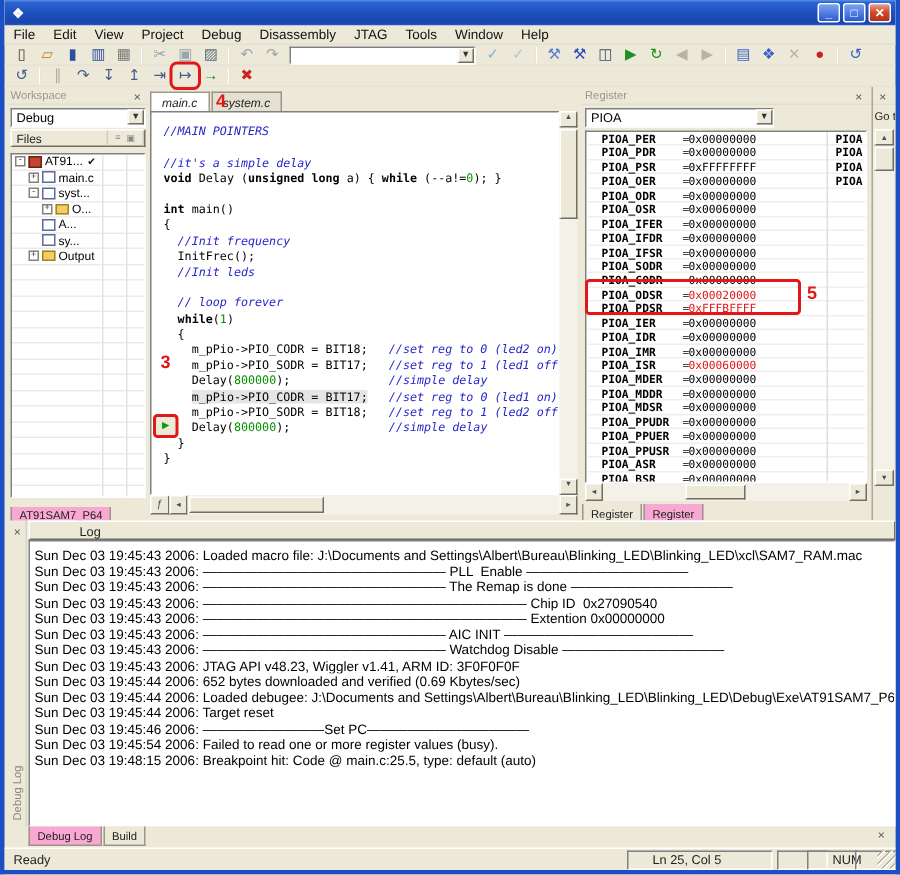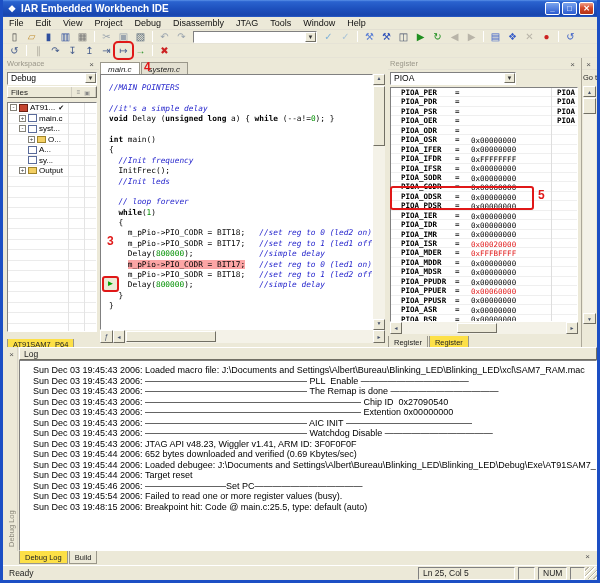--- a/index.html
+++ b/index.html
@@ -48,63 +48,62 @@
   .expander{width:7px;height:7px;border:1px solid #848278;background:#fff;font-size:6px;line-height:5px;
     text-align:center;color:#333;margin-right:2px;flex:none;}
   .ic{width:9px;height:8px;margin-right:2px;flex:none;}
   .ic-project{background:#c5452f;border:1px solid #6d1f12;}
   .ic-file{background:#fff;border:1px solid #5a6b9a;}
   .ic-folder{background:#f3cf63;border:1px solid #a08429;height:7px;}
   .tcheck{margin-left:3px;font-size:7px;color:#111;}
   .gridline-v{width:1px;background:#e4e4e4;}
   .btab{font-size:7.5px;height:13px;display:inline-flex;align-items:center;padding:0 5px;
     background:#ece9d8;border:1px solid #9a978a;border-top:none;margin-right:1px;color:#222;}
-  .btab.active{background:#fde047;}
+  .btab.active{background:#f9a8d4;}
   .ttab{font-size:8px;height:15px;display:inline-flex;align-items:center;padding:0 7px;
     background:#e4e1d2;border:1px solid #9a978a;border-bottom:none;margin-right:1px;color:#222;}
   .ttab.active{background:#fff;font-weight:normal;}
   
   .code{font-family:"DejaVu Sans Mono",monospace;font-size:7.8px;line-height:10.4px;color:#000;}
   .cl{height:10.4px;white-space:pre;}
   .sg-k{font-weight:bold;}
   .sg-c{color:#2525cc;font-style:italic;}
   .sg-n{color:#009000;}
-  .sg-hl{background:#fca5a5;color:#000;}
+  .sg-hl{background:#e5e5e5;color:#000;}
   
   .sbtn{background:#ece9d8;border:1px solid;border-color:#fff #716f64 #716f64 #fff;
     font-size:5px;color:#44506a;text-align:center;}
   .strack{background:#f4f2e8;}
   .sthumb{background:#ece9d8;border:1px solid;border-color:#fff #716f64 #716f64 #fff;}
   
   .reg-row{position:relative;height:9.45px;border-bottom:1px solid #efefef;
     font-family:"DejaVu Sans Mono",monospace;font-size:7.5px;line-height:9px;white-space:nowrap;}
   .reg-name{position:absolute;left:10px;font-weight:bold;}
   .reg-eq{position:absolute;left:64px;}
-  .reg-val{position:absolute;left:80px;margin-top:48px;}
+  .reg-val{position:absolute;left:68px;}
   .reg-val.chg{color:#e01818;}
   .reg-extra{position:absolute;left:166px;font-weight:bold;}
   
   .log-line{height:10.5px;font-size:9px;line-height:10.5px;white-space:pre;overflow:hidden;color:#000;}
   
   .ann-num{color:#e01818;font-size:12px;font-weight:bold;font-family:"Liberation Sans",sans-serif;}
   .ann-box{border:2px solid #e01818;border-radius:3px;}
   .statusbox{height:13px;border:1px solid;border-color:#808080 #fff #fff #808080;
-    font-size:8.5px;line-height:11px;padding:0 4px;color:#222;}
+    font-size:8.5px;line-height:11px;padding:0 16px;color:#222;}
   .grip{width:12px;height:12px;background:
     repeating-linear-gradient(135deg,transparent 0 2px,#b8b4a4 2px 3px,#fff 3px 4px);}
   .vtext{transform:rotate(-90deg);transform-origin:top left;font-size:7.5px;color:#8a877a;white-space:nowrap;}
 </style>
 </head>
 <body>
 
 <div class="win">
 
   <div class="abs titlebar">
     <span class="appicon">❖</span>
-    <span>IAR Embedded Workbench IDE</span>
     <span class="tbtns">
       <span class="tbtn">_</span>
       <span class="tbtn">□</span>
       <span class="tbtn close">✕</span>
     </span>
   </div>
 
   <div class="abs menubar" id="menu-bar">
       <span class="mi">File</span>
       <span class="mi">Edit</span>
@@ -464,25 +463,25 @@
   </div>
 
   <div class="abs" style="left:2px;top:347px;width:592px;height:204px;background:#ece9d8;">
 
     <div class="abs" style="left:0;top:0;width:13px;height:204px;border-right:1px solid #d8d4c8;">
       <div class="pclose" style="margin:2px 0 0 1px;">×</div>
       <div class="abs vtext" style="left:2px;top:200px;">Debug Log</div>
     </div>
 
     <div class="abs" style="left:14px;top:0;width:578px;height:204px;">
-      <div class="fheader" style="height:13px;border-color:#fff #716f64 #716f64 #fff;">
+      <div class="fheader" style="height:13px;border-color:#fff #716f64 #716f64 #fff;padding-left:29px;">
         <span style="padding:0 4px;font-size:8.5px;">Log</span>
       </div>
       <div class="inset" style="position:absolute;left:0;top:13px;width:578px;height:191px;overflow:hidden;background:#fff;">
-        <div id="log-lines" style="padding:4px 0 0 13px;">
+        <div id="log-lines" style="padding:4px 0 0 3px;">
             <div class="log-line">Sun Dec 03 19:45:43 2006: Loaded macro file: J:\Documents and Settings\Albert\Bureau\Blinking_LED\Blinking_LED\xcl\SAM7_RAM.mac</div>
             <div class="log-line">Sun Dec 03 19:45:43 2006: —————————————————— PLL  Enable ————————————</div>
             <div class="log-line">Sun Dec 03 19:45:43 2006: —————————————————— The Remap is done ————————————</div>
             <div class="log-line">Sun Dec 03 19:45:43 2006: ———————————————————————— Chip ID  0x27090540</div>
             <div class="log-line">Sun Dec 03 19:45:43 2006: ———————————————————————— Extention 0x00000000</div>
             <div class="log-line">Sun Dec 03 19:45:43 2006: —————————————————— AIC INIT ——————————————</div>
             <div class="log-line">Sun Dec 03 19:45:43 2006: —————————————————— Watchdog Disable ————————————</div>
             <div class="log-line">Sun Dec 03 19:45:43 2006: JTAG API v48.23, Wiggler v1.41, ARM ID: 3F0F0F0F</div>
             <div class="log-line">Sun Dec 03 19:45:44 2006: 652 bytes downloaded and verified (0.69 Kbytes/sec)</div>
             <div class="log-line">Sun Dec 03 19:45:44 2006: Loaded debugee: J:\Documents and Settings\Albert\Bureau\Blinking_LED\Blinking_LED\Debug\Exe\AT91SAM7_P64.d79</div>

